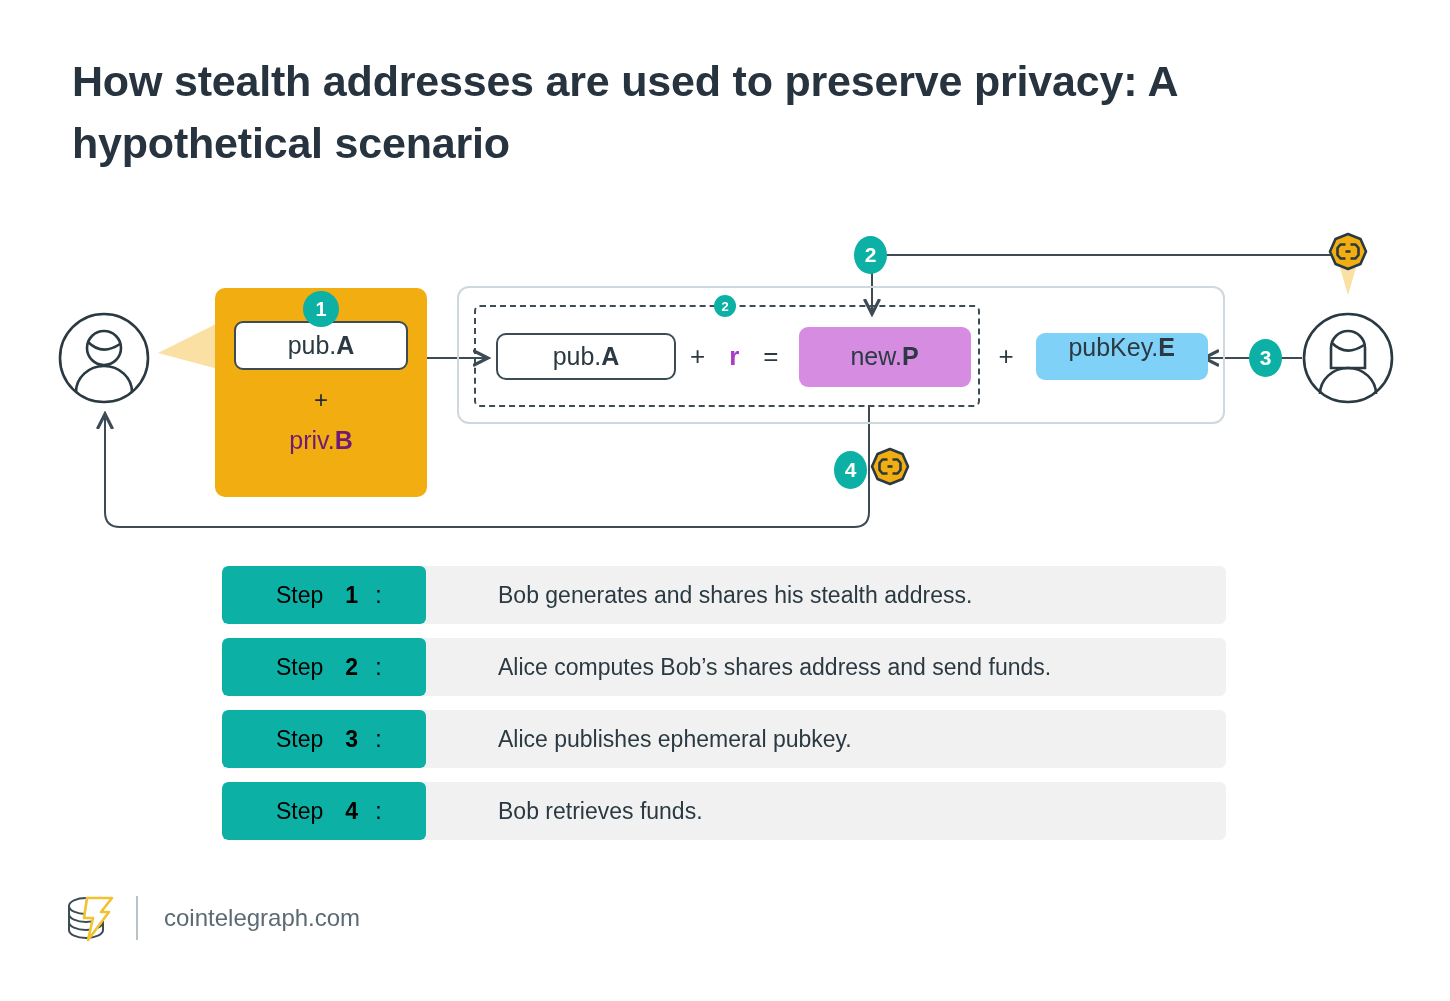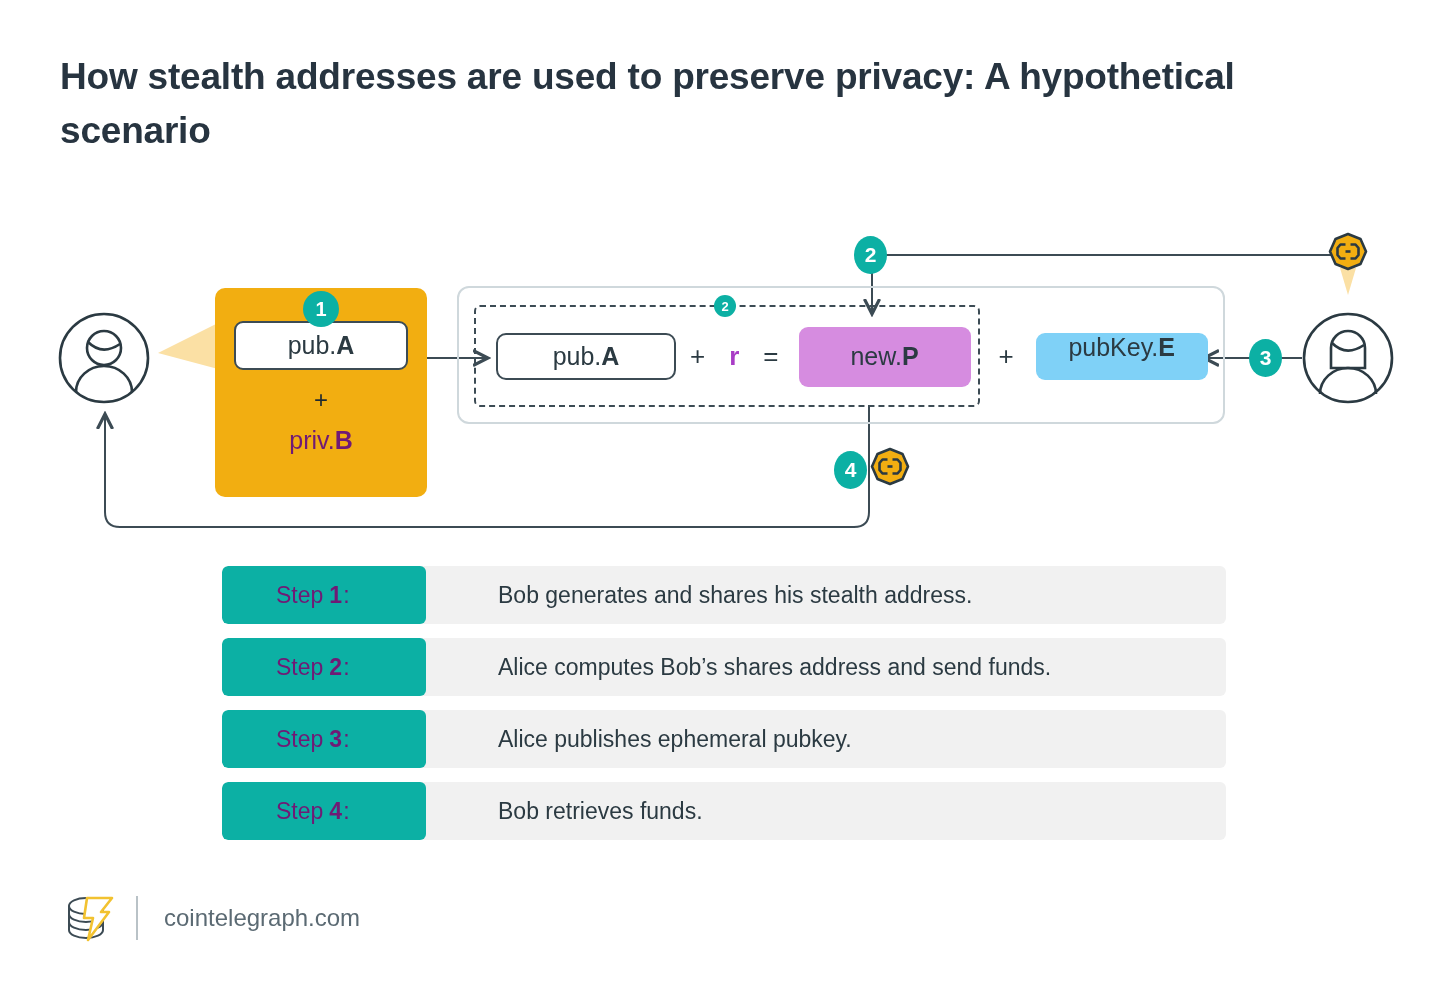--- a/index.html
+++ b/index.html
@@ -8,22 +8,22 @@
     background:#ffffff;
     font-family:"Liberation Sans", sans-serif;
     color:#2b3a42;
     overflow:hidden;
     position:relative;
   }
   .canvas{position:absolute;inset:0;}
 
   
   .title{
-    position:absolute;left:60px;top:50px;width:1320px;
-    font-size:37px;font-weight:bold;line-height:1.45;
+    position:absolute;left:72px;top:50px;width:1320px;
+    font-size:43px;font-weight:bold;line-height:1.45;
     color:#273440;letter-spacing:-0.2px;
   }
 
   
   .diagram{position:absolute;left:0;top:215px;width:1450px;height:330px;}
   .svg-layer{position:absolute;left:0;top:0;width:1450px;height:330px;overflow:visible;}
 
   .avatar{position:absolute;width:92px;height:92px;}
   .avatar svg{display:block;}
 
@@ -92,24 +92,25 @@
 
   .coin{position:absolute;width:46px;height:46px;}
 
   
   .steps{position:absolute;left:222px;top:566px;width:1004px;}
   .step-row{
     display:flex;align-items:stretch;height:58px;margin-bottom:14px;
     background:#f1f1f1;border-radius:6px;overflow:hidden;
   }
   .step-label{
-    width:204px;background:#0CB0A4;color:#701a75;
+    width:204px;background:#0CB0A4;color:#000000;
     display:flex;align-items:center;padding-left:54px;
     font-size:23px;box-sizing:border-box;border-radius:6px;
     flex:0 0 204px;
+    gap:16px;
   }
   .step-label .n{font-weight:bold;margin:0 1px 0 6px;}
   .step-text{
     display:flex;align-items:center;padding-left:72px;
     font-size:23px;color:#2b3a42;
   }
 
   
   .footer{position:absolute;left:60px;top:890px;display:flex;align-items:center;}
   .logo{width:56px;height:56px;}

